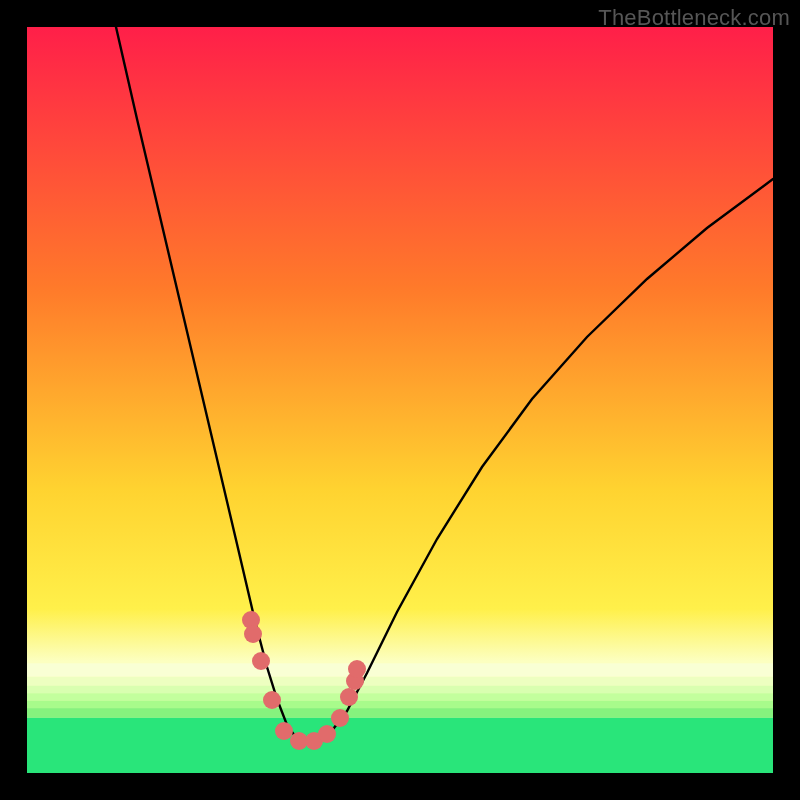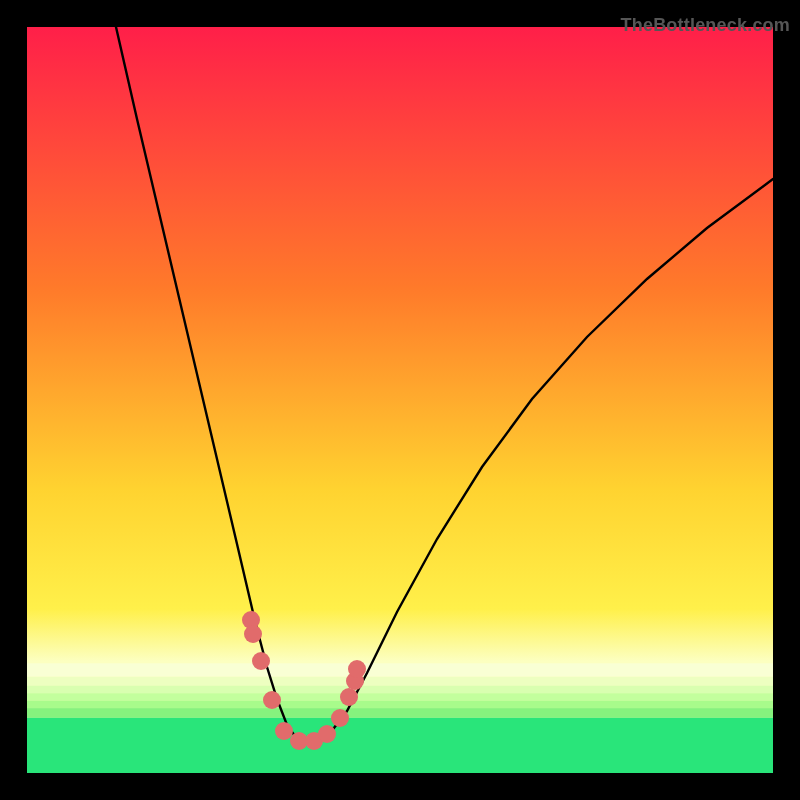--- a/index.html
+++ b/index.html
@@ -14,24 +14,24 @@
   .frame {
     position: absolute;
     left: 27px;
     top: 27px;
     width: 746px;
     height: 746px;
     overflow: hidden;
   }
   .watermark {
     position: absolute;
-    top: 15px;
+    top: 5px;
     right: 10px;
-    font-size: 18px;
-    font-weight: 700;
+    font-size: 22px;
+    font-weight: 400;
     color: #565656;
     letter-spacing: 0.2px;
     z-index: 10;
   }
   svg {
     display: block;
   }
 </style>
 </head>
 <body>

